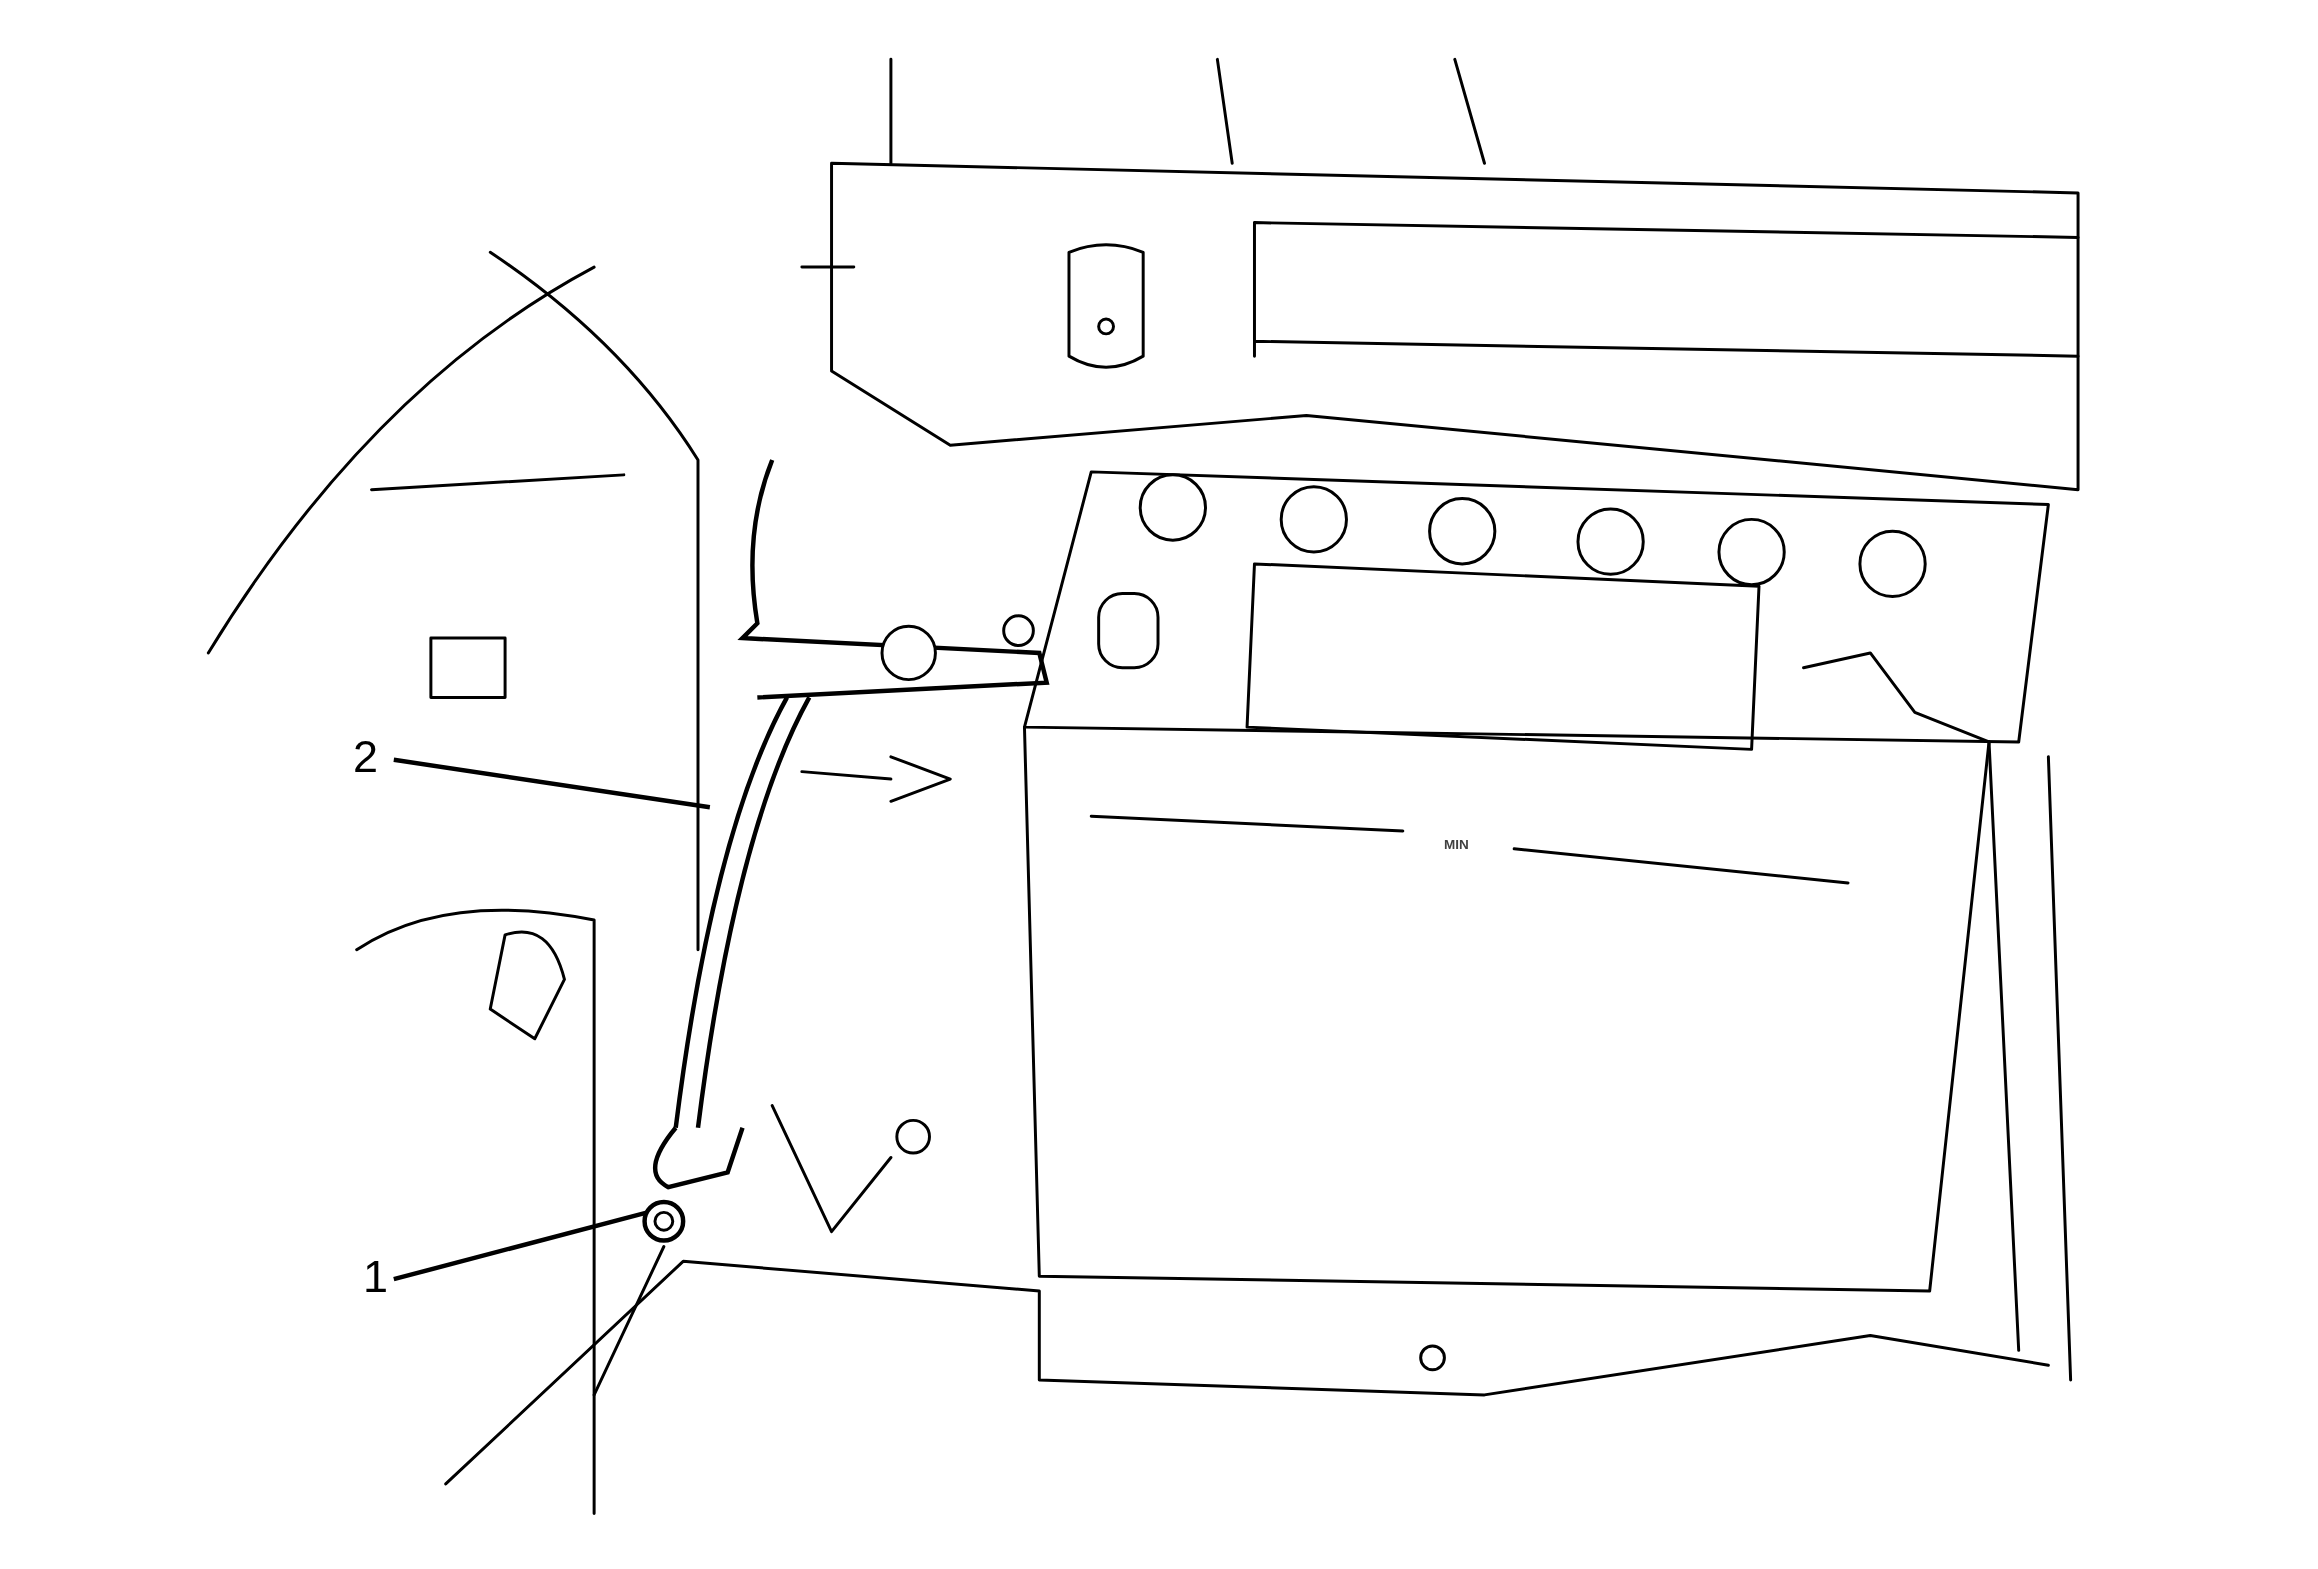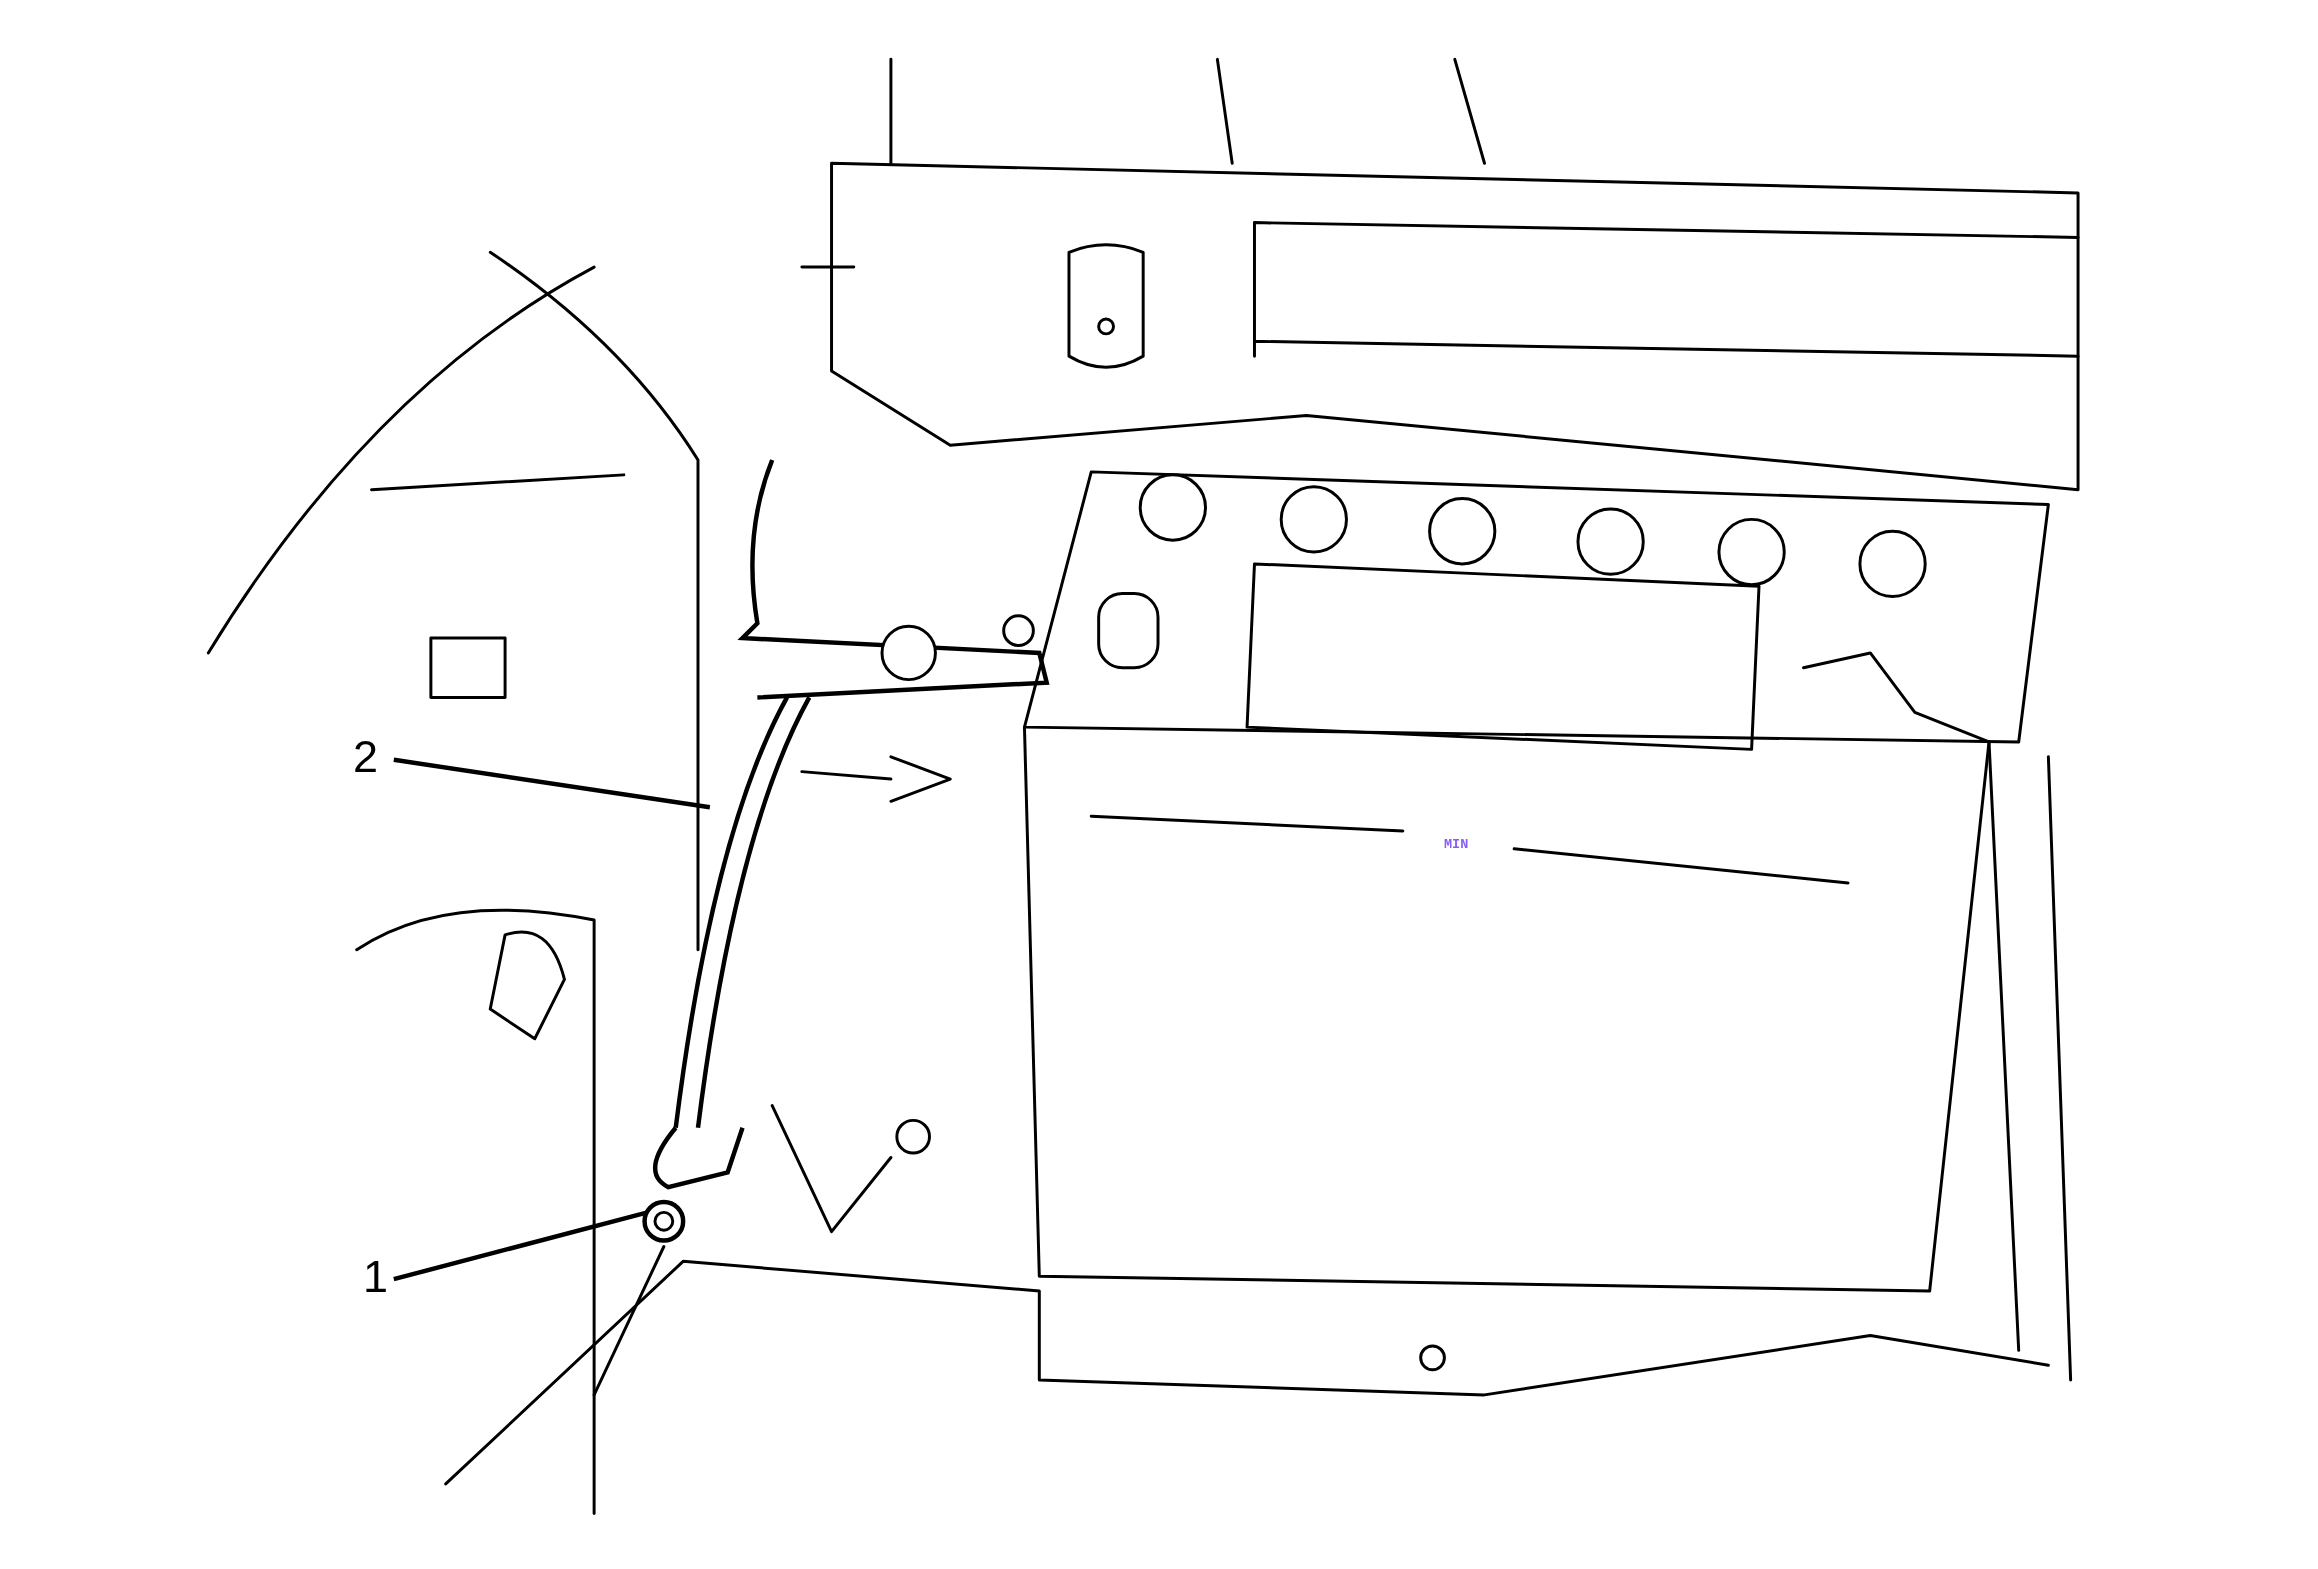--- a/index.html
+++ b/index.html
@@ -2,21 +2,21 @@
 <html style="font-size:13.5px"><head>
 <meta charset="utf-8">
 <style>
   html,body{margin:0;padding:0;background:#fff;}
   #canvas{position:relative;width:2319px;height:1570px;background:#fff;overflow:hidden;}
   svg{position:absolute;left:0;top:0;}
   .ln{fill:none;stroke:#000;stroke-width:2;stroke-linejoin:round;stroke-linecap:round;}
   .thk{fill:none;stroke:#000;stroke-width:3;}
   .cap{fill:#fff;stroke:#000;stroke-width:2;}
   .callout{position:absolute;font-family:"Liberation Sans",sans-serif;font-size:45px;color:#000;line-height:1;}
-  .tiny{position:absolute;font-family:Liberation Mono, monospace;font-weight:bold;font-size:13.5px;color:#8b5cf6;}
+  .tiny{position:absolute;font-family:Liberation Sans, sans-serif;font-weight:bold;font-size:13.5px;color:#404040;}
 </style>
 </head>
 <body>
 
 <div id="canvas">
   <svg width="2319" height="1570" viewBox="0 0 1562 1058">
 
     <g>
       <path class="ln" d="M560 110 L1400 130 L1400 330 L880 280 L640 300 L560 250 Z"></path>
       <path class="ln" d="M845 150 L1400 160 M845 230 L1400 240 M845 150 L845 240"></path>

